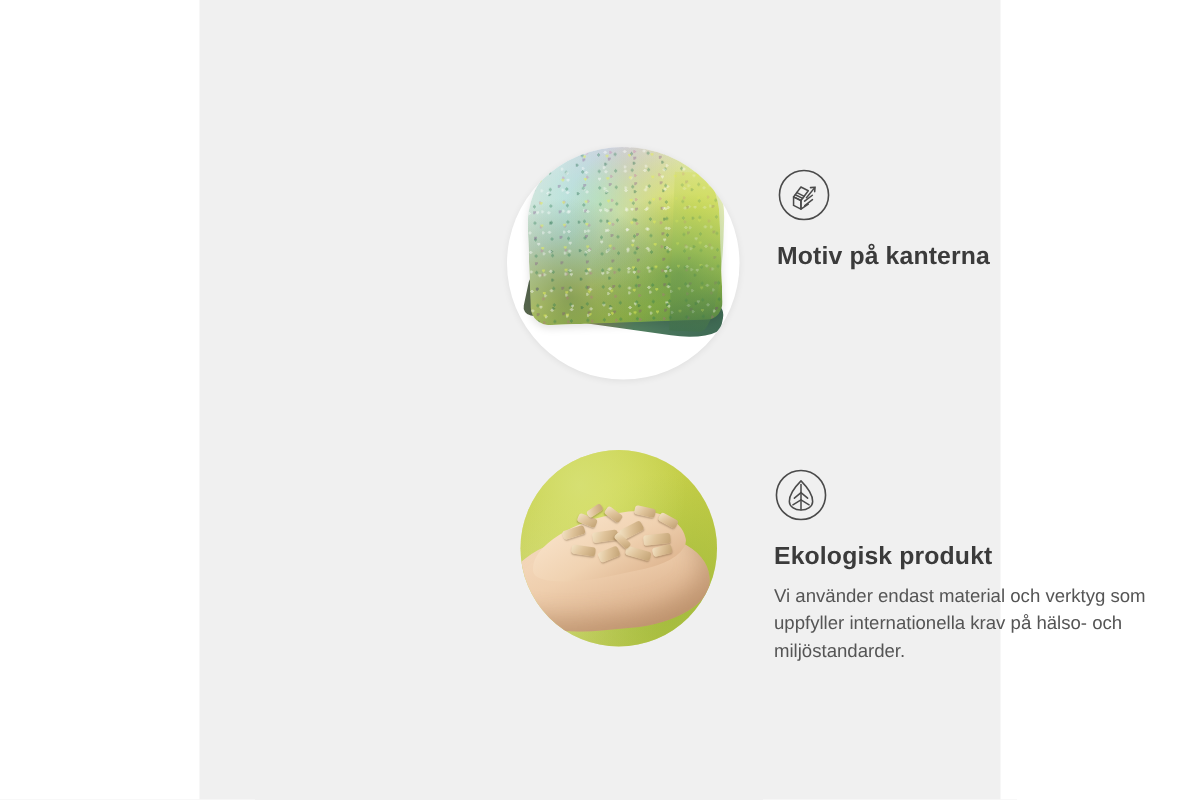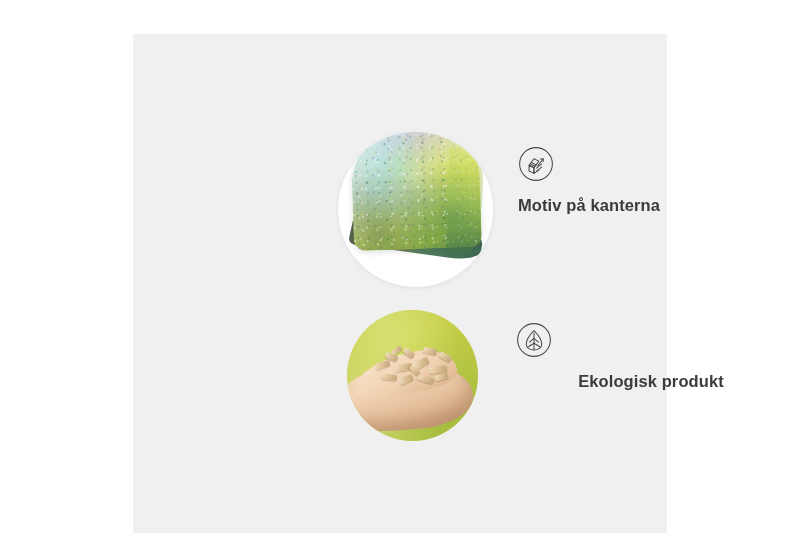--- a/index.html
+++ b/index.html
@@ -11,39 +11,38 @@
     height: 533px;
     background: #ffffff;
     font-family: "Liberation Sans", sans-serif;
     overflow: hidden;
   }
   .stage {
     position: relative;
     width: 800px;
     height: 493px;
     background: #ffffff;
-    margin-top: 34px;
   }
   .panel {
     position: absolute;
     left: 133px;
     top: 0;
     width: 534px;
     height: 533px;
     background: #f0f0f0;
   }
 
   
   .feature {
     position: absolute;
     display: flex;
     align-items: flex-start;
   }
   .feature-1 { left: 205px; top: 98px; }
-  .feature-2 { left: 214px; top: 276px; text-align: center; }
+  .feature-2 { left: 214px; top: 300px; }
 
   
   .photo-circle {
     position: relative;
     flex: 0 0 auto;
     border-radius: 50%;
     overflow: hidden;
   }
   .photo-1 {
     width: 155px;
@@ -268,17 +267,18 @@
           <g fill="none" stroke="#4a4a4a" stroke-width="1.25" stroke-linecap="round" stroke-linejoin="round">
             <path d="M22 10.5 C28.8 17.3 31.5 23.6 31.5 27.2 C31.5 31.2 27.2 34.2 22 34.2 C16.8 34.2 12.5 31.2 12.5 27.2 C12.5 23.6 15.2 17.3 22 10.5 Z"></path>
             <path d="M22 13.5 L22 34.0"></path>
             <path d="M22 20.0 L16.6 24.6"></path>
             <path d="M22 20.0 L27.4 24.6"></path>
             <path d="M22 26.0 L15.4 30.0"></path>
             <path d="M22 26.0 L28.6 30.0"></path>
           </g>
         </svg>
         <h3 class="feature-title">Ekologisk produkt</h3>
+        <p class="feature-body">Vi använder endast material och verktyg som uppfyller internationella krav på hälso- och miljöstandarder.</p>
       </div>
     </div>
 
   </div>
 </div>
 
 </body></html>

